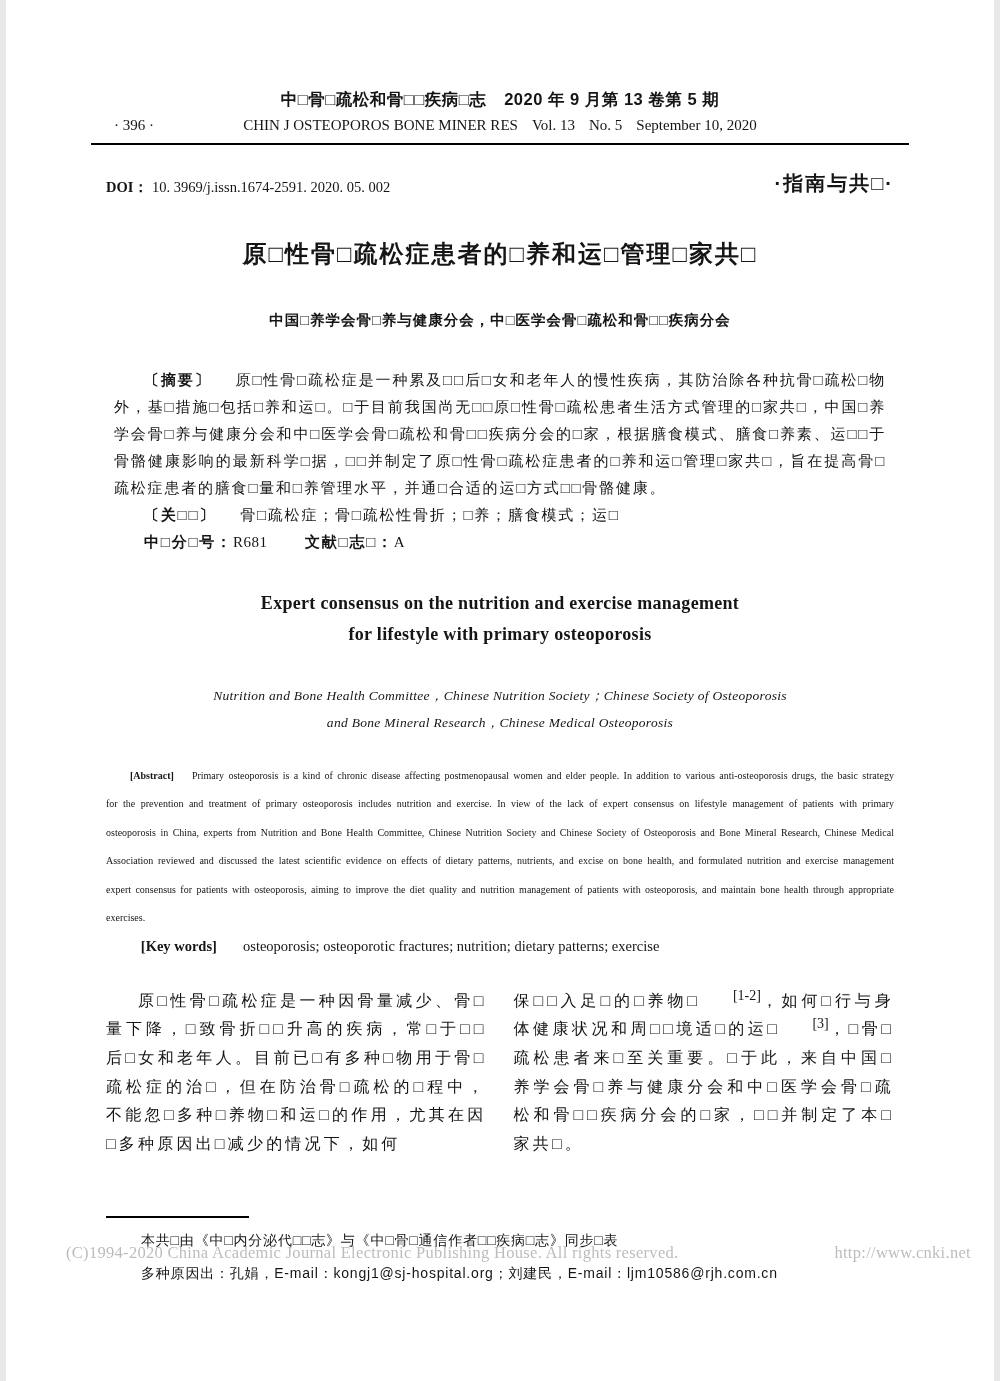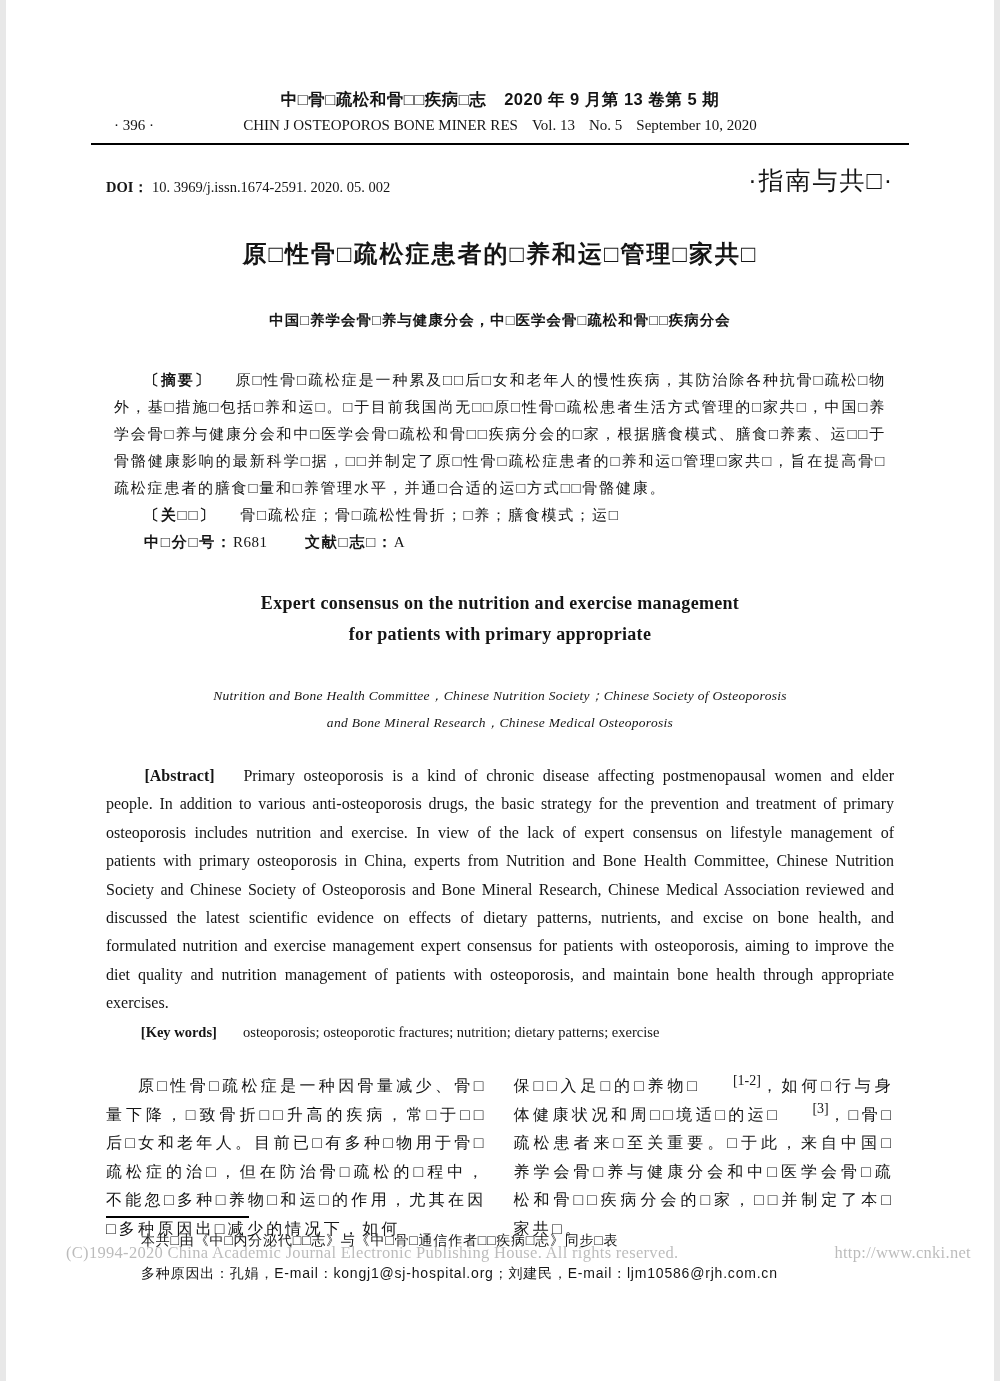--- a/index.html
+++ b/index.html
@@ -28,21 +28,21 @@
     line-height:22px;margin-top:4px;
   }
   .page-no{position:absolute;left:8px;top:0;font-size:15px;}
   .mast-en span{margin:0 7px;}
   .head-rule{border-bottom:2px solid #000;margin:7px -15px 0 -15px;}
 
   
   .doi-row{display:flex;justify-content:space-between;align-items:flex-end;margin-top:22px;height:30px;}
   .doi{font-size:14.5px;}
   .doi b{margin-right:4px;}
-  .section-label{font-size:25px;letter-spacing:2px;font-weight:400;}
+  .section-label{font-size:20px;letter-spacing:2px;font-weight:700;}
 
   
   .title-zh{
     margin:42px 0 0 0;text-align:center;
     font-size:24px;font-weight:bold;letter-spacing:2px;line-height:30px;
   }
   .affil-zh{
     margin-top:42px;text-align:center;
     font-size:14.5px;font-weight:600;letter-spacing:1px;
   }
@@ -65,21 +65,21 @@
     font-size:18px;line-height:31px;letter-spacing:0.3px;
   }
   .affil-en{
     margin-top:32px;text-align:center;font-style:italic;
     font-size:13.5px;line-height:27px;letter-spacing:0.3px;
   }
 
   
   .abstract-en{
     margin:26px 0 0 0;
-    font-size:16px;line-height:28.4px;
+    font-size:10px;line-height:28.4px;
     text-align:justify;text-indent:2.4em;word-spacing:1.5px;
   }
   .abstract-en b{margin-right:1.8em;}
   .kw-en{margin:0;font-size:14.5px;line-height:28.4px;text-indent:2.4em;}
   .kw-en b{margin-right:1.8em;}
 
   
   .columns{display:flex;gap:27px;margin-top:26px;}
   .col{
     flex:1;margin:0;
@@ -143,21 +143,21 @@
   <p class="kw-zh zh">
     <b class="lbl">〔关□□〕</b><span>骨□疏松症；骨□疏松性骨折；□养；膳食模式；运□</span>
   </p>
 
   <p class="clc zh">
     <b>中□分□号：</b><span class="val">R681</span><b>文献□志□：</b><span class="val">A</span>
   </p>
 
   <h2 class="title-en en">
     <span>Expert consensus on the nutrition and exercise management</span><br>
-    <span>for patients with primary appropriate</span>
+    <span>for lifestyle with primary osteoporosis</span>
   </h2>
 
   <div class="affil-en en">
     <div>Nutrition and Bone Health Committee，Chinese Nutrition Society；Chinese Society of Osteoporosis</div>
     <div>and Bone Mineral Research，Chinese Medical Osteoporosis</div>
   </div>
 
   <p class="abstract-en en">
     <b>[Abstract]</b><span>Primary osteoporosis is a kind of chronic disease affecting postmenopausal women and elder people. In addition to various anti-osteoporosis drugs, the basic strategy for the prevention and treatment of primary osteoporosis includes nutrition and exercise. In view of the lack of expert consensus on lifestyle management of patients with primary osteoporosis in China, experts from Nutrition and Bone Health Committee, Chinese Nutrition Society and Chinese Society of Osteoporosis and Bone Mineral Research, Chinese Medical Association reviewed and discussed the latest scientific evidence on effects of dietary patterns, nutrients, and excise on bone health, and formulated nutrition and exercise management expert consensus for patients with osteoporosis, aiming to improve the diet quality and nutrition management of patients with osteoporosis, and maintain bone health through appropriate exercises.</span>
   </p>

